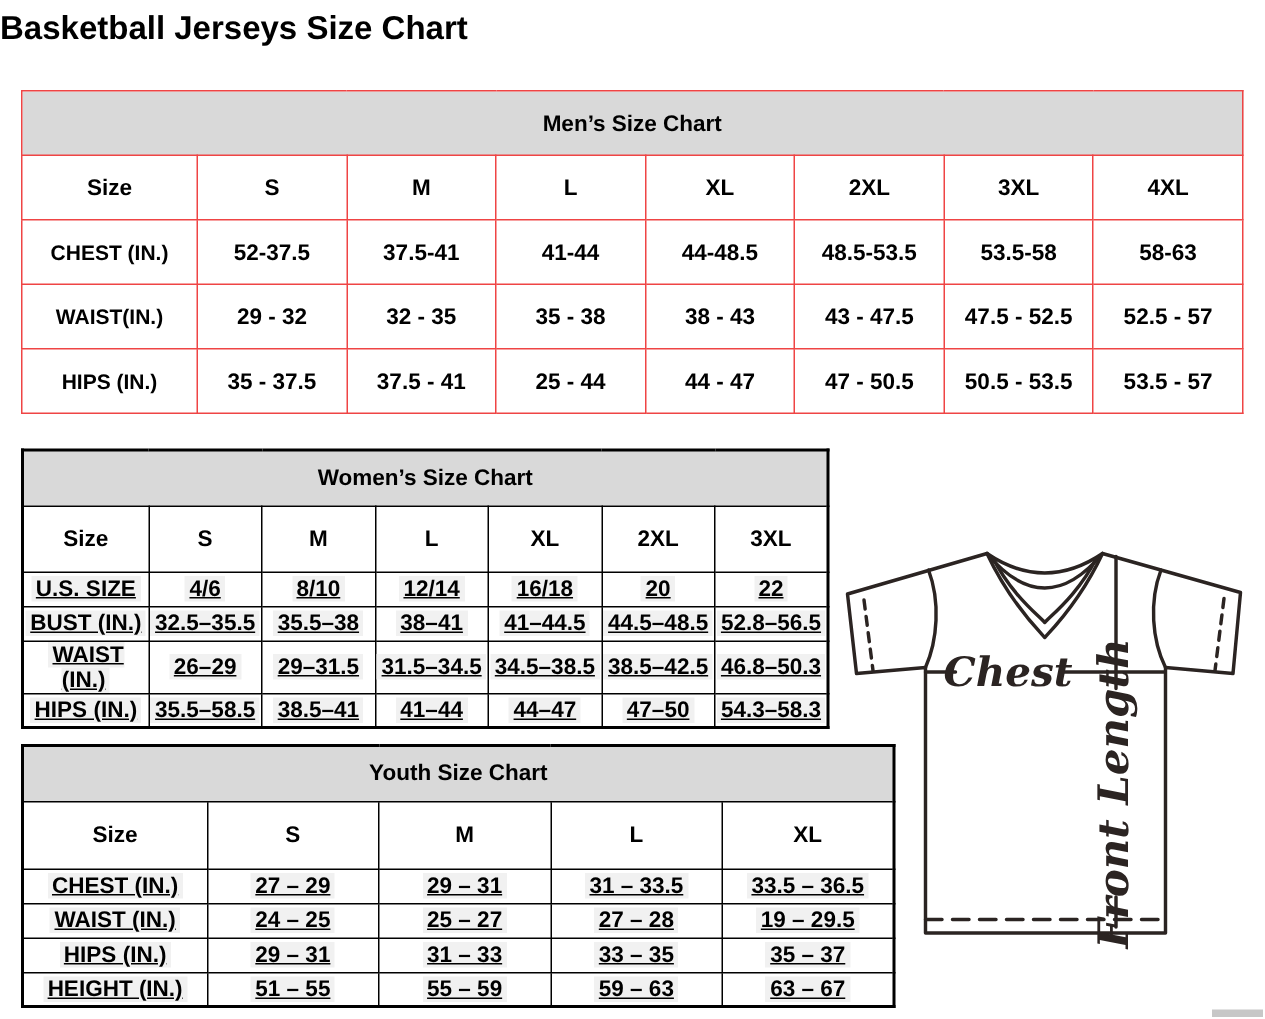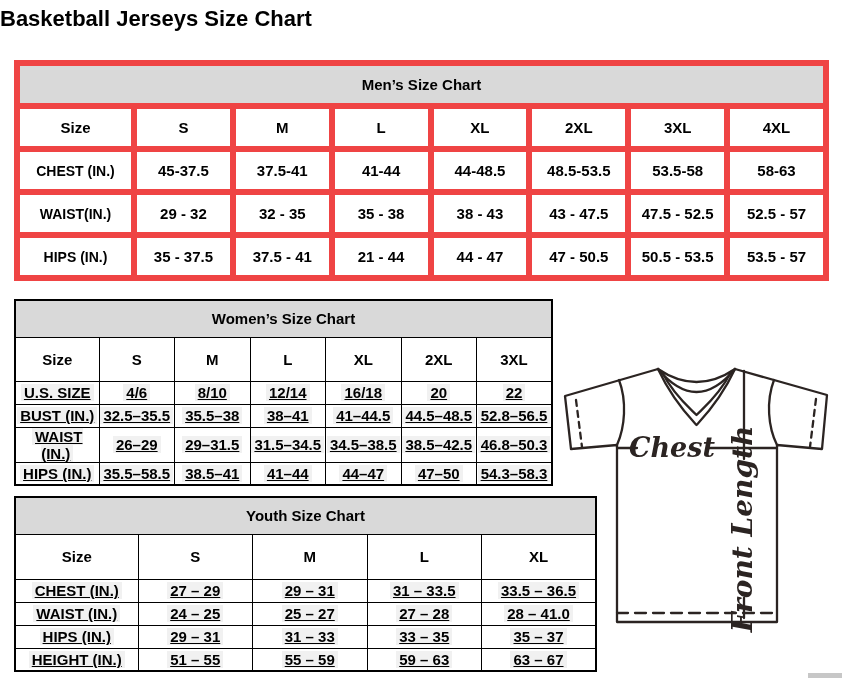--- a/index.html
+++ b/index.html
@@ -13,21 +13,21 @@
   }
   table.chart {
     position:absolute; border-collapse:collapse; table-layout:fixed;
     background:#fff;
   }
   table.chart th, table.chart td {
     text-align:center; vertical-align:middle; padding:0; font-weight:bold;
   }
   
   #mens-table { left:14px; top:60px; width:815px; }
-  #mens-table th, #mens-table td { border:6px solid #ef4444; font-size:15px; }
+  #mens-table th, #mens-table td { border:1px solid #ef4444; font-size:15px; }
   #mens-table tr { height:43px; }
   #mens-table .row-label { font-size:14px; }
   
   #womens-table { left:14px; top:299px; width:539px; }
   #youth-table  { left:14px; top:496px; width:583px; }
   #womens-table th, #womens-table td,
   #youth-table th, #youth-table td { border:1.5px solid #000; font-size:15px; }
   #womens-table, #youth-table { border:2px solid #000; }
   .hdr-row    { height:37px;margin-left:24px; }
   .size-row-w { height:44px; }
@@ -71,21 +71,21 @@
         <th>L</th>
         <th>XL</th>
         <th>2XL</th>
         <th>3XL</th>
         <th>4XL</th>
       </tr>
     </thead>
     <tbody>
       <tr>
         <th class="row-label">CHEST (IN.)</th>
-        <td>45-37.5</td>
+        <td>52-37.5</td>
         <td>37.5-41</td>
         <td>41-44</td>
         <td>44-48.5</td>
         <td>48.5-53.5</td>
         <td>53.5-58</td>
         <td>58-63</td>
       </tr>
       <tr>
         <th class="row-label">WAIST(IN.)</th>
         <td>29 - 32</td>
@@ -93,21 +93,21 @@
         <td>35 - 38</td>
         <td>38 - 43</td>
         <td>43 - 47.5</td>
         <td>47.5 - 52.5</td>
         <td>52.5 - 57</td>
       </tr>
       <tr>
         <th class="row-label">HIPS (IN.)</th>
         <td>35 - 37.5</td>
         <td>37.5 - 41</td>
-        <td>21 - 44</td>
+        <td>25 - 44</td>
         <td>44 - 47</td>
         <td>47 - 50.5</td>
         <td>50.5 - 53.5</td>
         <td>53.5 - 57</td>
       </tr>
     </tbody>
   </table>
 
   <table class="chart" id="womens-table">
     <colgroup>
@@ -191,21 +191,21 @@
         <td><span class="hl">27 – 29</span></td>
         <td><span class="hl">29 – 31</span></td>
         <td><span class="hl">31 – 33.5</span></td>
         <td><span class="hl">33.5 – 36.5</span></td>
       </tr>
       <tr class="data-row">
         <th><span class="hl">WAIST (IN.)</span></th>
         <td><span class="hl">24 – 25</span></td>
         <td><span class="hl">25 – 27</span></td>
         <td><span class="hl">27 – 28</span></td>
-        <td><span class="hl">28 – 41.0</span></td>
+        <td><span class="hl">19 – 29.5</span></td>
       </tr>
       <tr class="data-row">
         <th><span class="hl">HIPS (IN.)</span></th>
         <td><span class="hl">29 – 31</span></td>
         <td><span class="hl">31 – 33</span></td>
         <td><span class="hl">33 – 35</span></td>
         <td><span class="hl">35 – 37</span></td>
       </tr>
       <tr class="data-row">
         <th><span class="hl">HEIGHT (IN.)</span></th>

